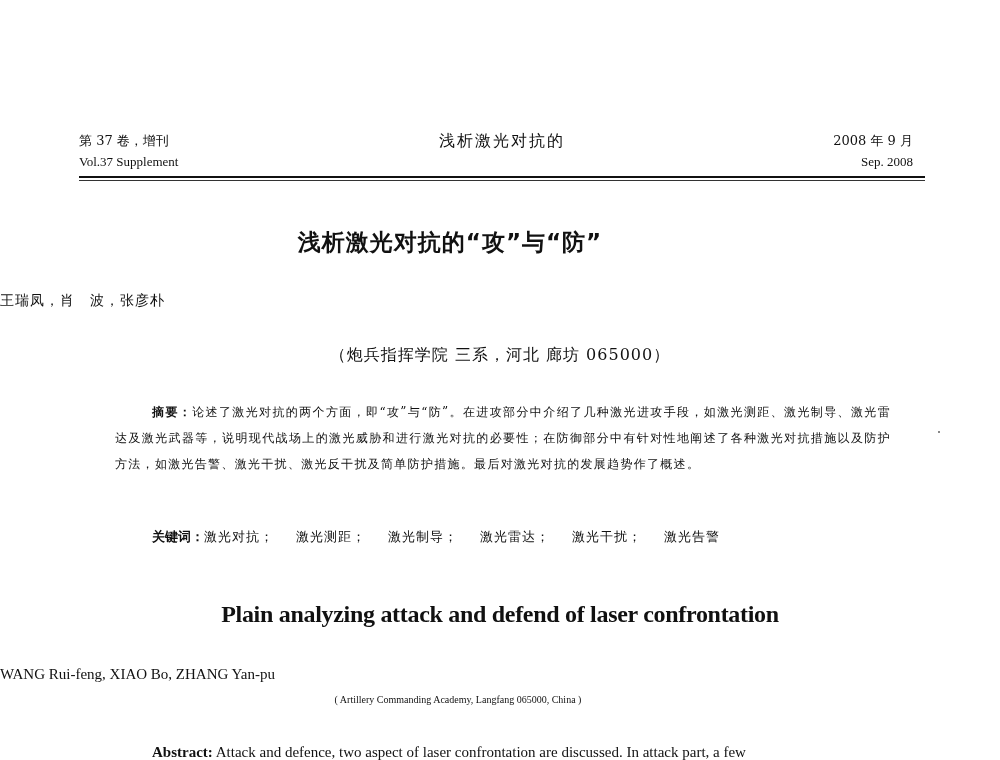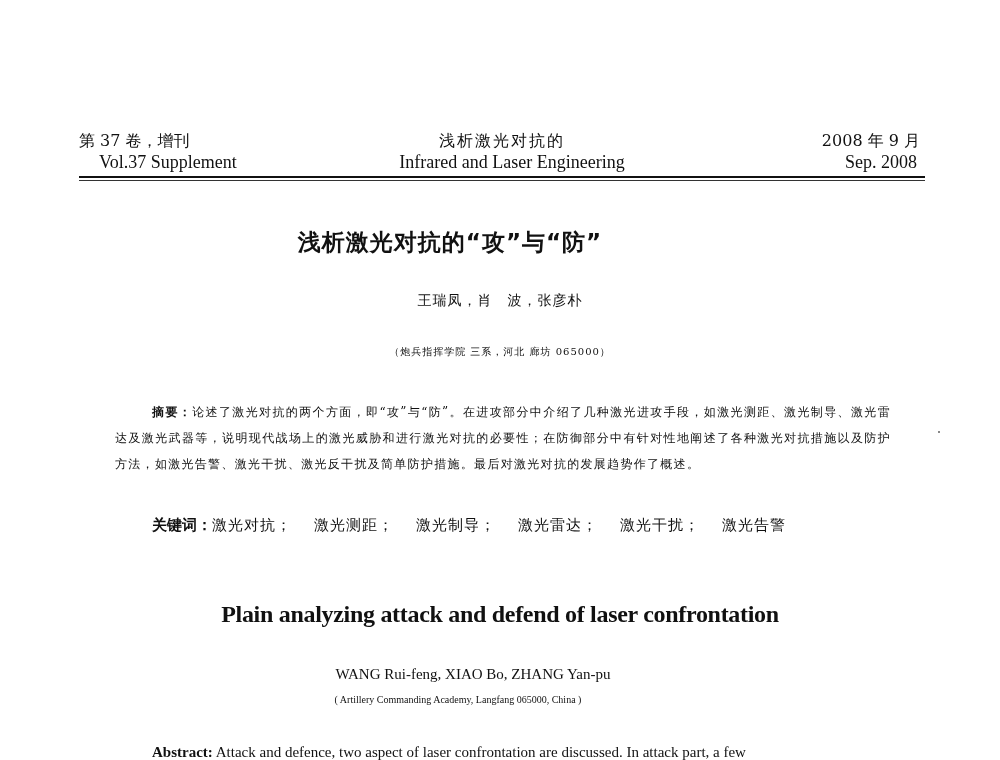--- a/index.html
+++ b/index.html
@@ -28,37 +28,36 @@
       top: 131px;
       width: 846px;
       height: 50px;
     }
     .hdr-left, .hdr-center, .hdr-right {
       position: absolute;
       top: 0;
     }
     .hdr-left { left: 0; text-align: left; }
     .hdr-center { left: 0; width: 846px; text-align: center; }
-    .hdr-right { right: 5px; text-align: center; }
+    .hdr-right { right: 12px; text-align: right; }
     .hdr-cn {
       font-family: "DejaVu Serif", serif;
-      font-size: 16px;
+      font-size: 13px;
       line-height: 20px;
       height: 20px;
     }
     .hdr-center .hdr-cn {
       font-size: 16px;
       letter-spacing: 2px;
     }
     .hdr-en {
       font-family: "Liberation Serif", serif;
-      font-size: 18px;
+      font-size: 13px;
       line-height: 18px;
       margin-top: 2px;
-      margin-left: 20px;
     }
     .hdr-rule-thick {
       position: absolute;
       left: 79px;
       top: 176px;
       width: 846px;
       height: 2px;
       background: #111;
     }
     .hdr-rule-thin {
@@ -79,33 +78,32 @@
       font-family: "DejaVu Sans", sans-serif;
       font-weight: bold;
       font-size: 23px;
       letter-spacing: 1px;
     }
     .cn-authors {
       position: absolute;
       left: 0;
       top: 292px;
       width: 1000px;
-      text-align: center;
       font-family: "DejaVu Serif", serif;
       font-size: 14px;
       letter-spacing: 1px;
     }
     .cn-affil {
       position: absolute;
       left: 0;
       top: 345px;
       width: 1000px;
       text-align: center;
       font-family: "DejaVu Serif", serif;
-      font-size: 10px;
+      font-size: 16px;
       letter-spacing: 1px;
     }
     
     .cn-abstract {
       position: absolute;
       left: 115px;
       top: 399px;
       width: 776px;
       font-family: "DejaVu Serif", serif;
       font-size: 12px;
@@ -114,24 +112,24 @@
       letter-spacing: 1.3px;
       text-align: justify;
     }
     .bold-label {
       font-family: "DejaVu Sans", sans-serif;
       font-weight: bold;
     }
     .cn-keywords {
       position: absolute;
       left: 152px;
-      top: 512px;
+      top: 524px;
       width: 760px;
       font-family: "DejaVu Serif", serif;
-      font-size: 15px;
+      font-size: 13px;
       line-height: 26px;
       white-space: nowrap;
     }
     .kw-item {
       display: inline-block;
       margin-right: 22px;
       letter-spacing: 1px;
     }
     .cn-class {
       position: absolute;
@@ -164,24 +162,22 @@
       font-family: "Liberation Serif", serif;
       font-weight: bold;
       font-size: 24px;
       letter-spacing: -0.3px;
     }
     .en-authors {
       position: absolute;
       left: 0;
       top: 666px;
       width: 880px;
-      text-align: center;
       font-family: "Liberation Serif", serif;
       font-size: 15px;
-      margin-left: 33px;
     }
     .en-affil {
       position: absolute;
       left: 0;
       top: 694px;
       width: 916px;
       text-align: center;
       font-family: "Liberation Serif", serif;
       font-size: 10px;
     }
@@ -206,21 +202,20 @@
     }
   </style>
 </head>
 <body>
 
 <div class="page">
 
   <div class="header">
     <div class="hdr-center">
       <div class="hdr-cn">浅析激光对抗的</div>
-      <div class="hdr-en">Infrared and Laser Engineering</div>
     </div>
     <div class="hdr-left">
       <div class="hdr-cn">第 37 卷，增刊</div>
       <div class="hdr-en">Vol.37 Supplement</div>
     </div>
     <div class="hdr-right">
       <div class="hdr-cn">2008 年 9 月</div>
       <div class="hdr-en">Sep. 2008</div>
     </div>
   </div>

